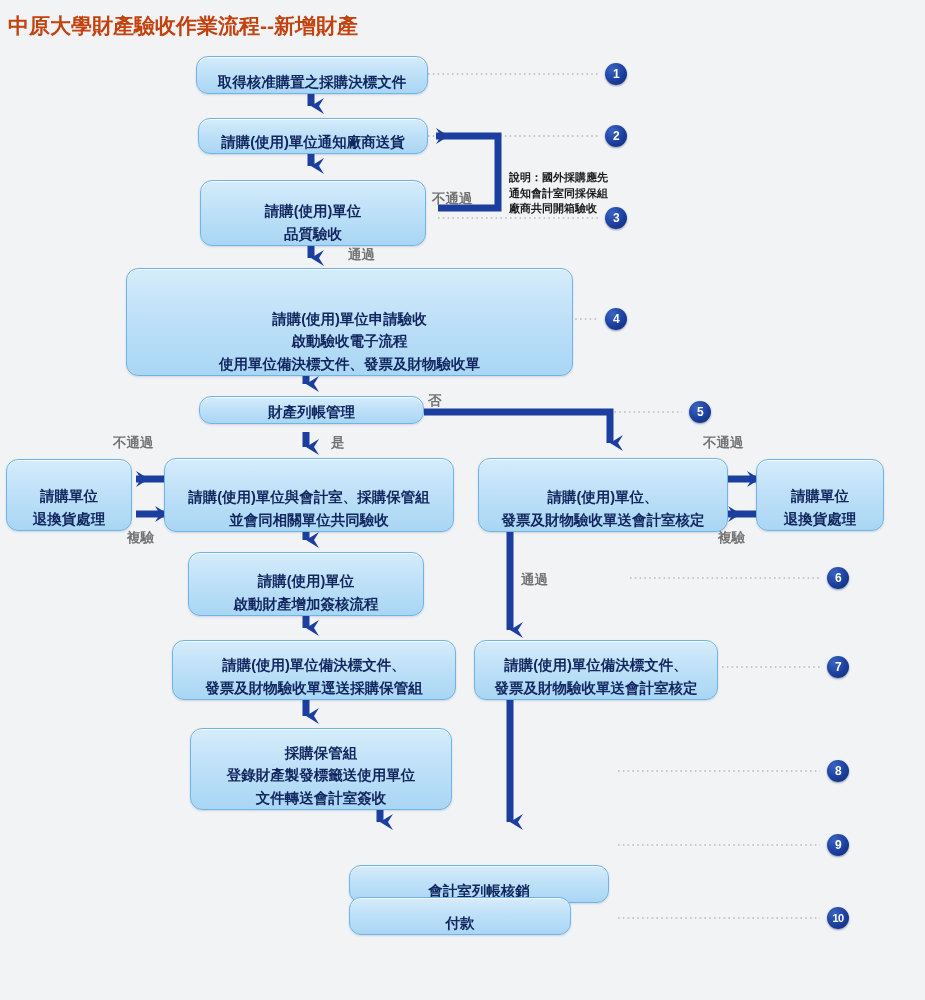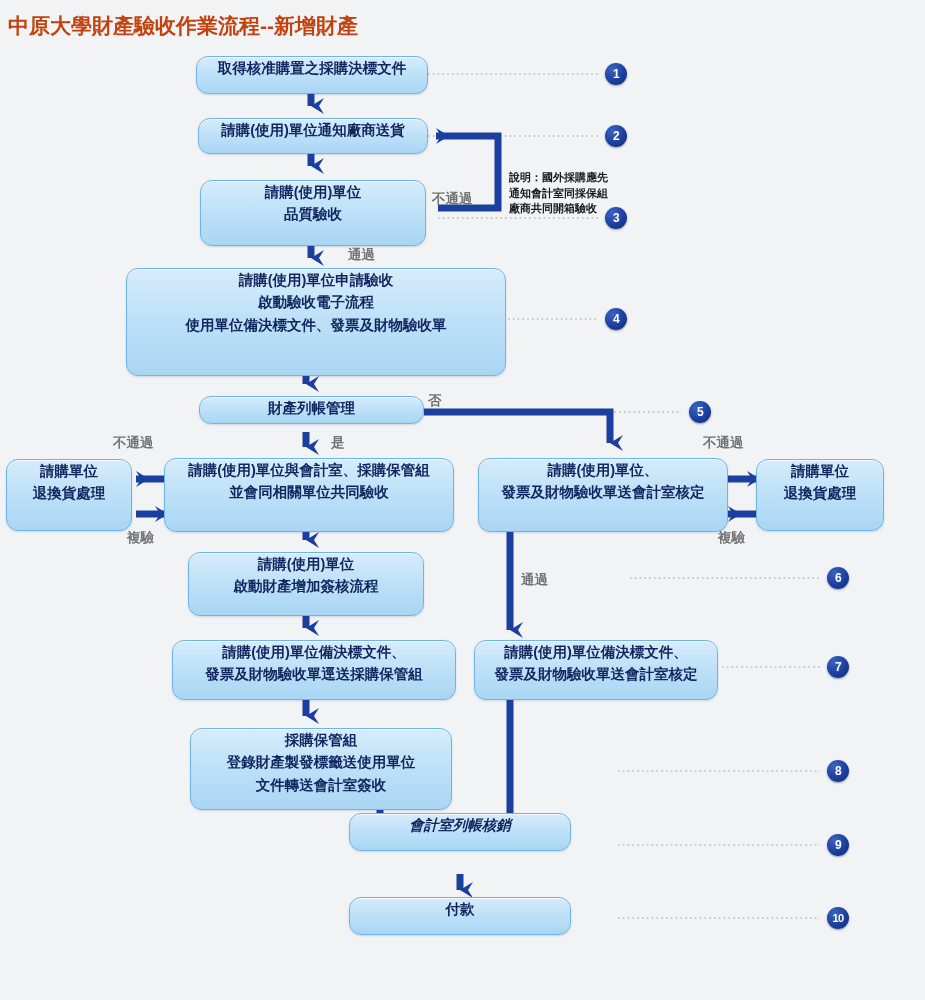--- a/index.html
+++ b/index.html
@@ -28,21 +28,21 @@
   .box{
     position:absolute;
     box-sizing:border-box;
     border:1px solid #6fb4e6;
     border-radius:12px;
     background:linear-gradient(180deg,#d6ecfb 0%,#bfe1f8 45%,#a9d6f4 100%);
     box-shadow:0 1px 2px rgba(40,80,130,.18), inset 0 1px 0 rgba(255,255,255,.75);
     display:flex;
     flex-direction:column;
     align-items:center;
-    justify-content:flex-start;
+    justify-content:flex-end;
     color:#11255e;
     font-size:14.5px;
     font-weight:bold;
     line-height:1.55;
     text-align:center;
     white-space:nowrap;
   }
   .box .ln{display:block;}
 
   
@@ -156,21 +156,21 @@
 
   <div class="box" style="left:198px;top:118px;width:230px;height:36px;">
     <span class="ln">請購(使用)單位通知廠商送貨</span>
   </div>
 
   <div class="box" style="left:200px;top:180px;width:226px;height:66px;">
     <span class="ln">請購(使用)單位</span>
     <span class="ln">品質驗收</span>
   </div>
 
-  <div class="box" style="left:126px;top:268px;width:380px;height:108px;">
+  <div class="box" style="left:126px;top:268px;width:447px;height:108px;">
     <span class="ln">請購(使用)單位申請驗收</span>
     <span class="ln">啟動驗收電子流程</span>
     <span class="ln">使用單位備決標文件、發票及財物驗收單</span>
   </div>
 
   <div class="box" style="left:199px;top:396px;width:225px;height:28px;">
     <span class="ln">財產列帳管理</span>
   </div>
 
   <div class="box" style="left:6px;top:459px;width:126px;height:72px;">
@@ -207,21 +207,21 @@
     <span class="ln">請購(使用)單位備決標文件、</span>
     <span class="ln">發票及財物驗收單送會計室核定</span>
   </div>
 
   <div class="box" style="left:190px;top:728px;width:262px;height:82px;">
     <span class="ln">採購保管組</span>
     <span class="ln">登錄財產製發標籤送使用單位</span>
     <span class="ln">文件轉送會計室簽收</span>
   </div>
 
-  <div class="box" style="left:349px;top:813px;width:222px;height:38px;font-style:italic;">
+  <div class="box" style="left:349px;top:865px;width:260px;height:38px;">
     <span class="ln">會計室列帳核銷</span>
   </div>
 
   <div class="box" style="left:349px;top:897px;width:222px;height:38px;">
     <span class="ln">付款</span>
   </div>
 
   <div class="elabel" style="left:432px;top:190px;">不通過</div>
   <div class="elabel" style="left:348px;top:246px;">通過</div>
   <div class="elabel" style="left:428px;top:392px;">否</div>

